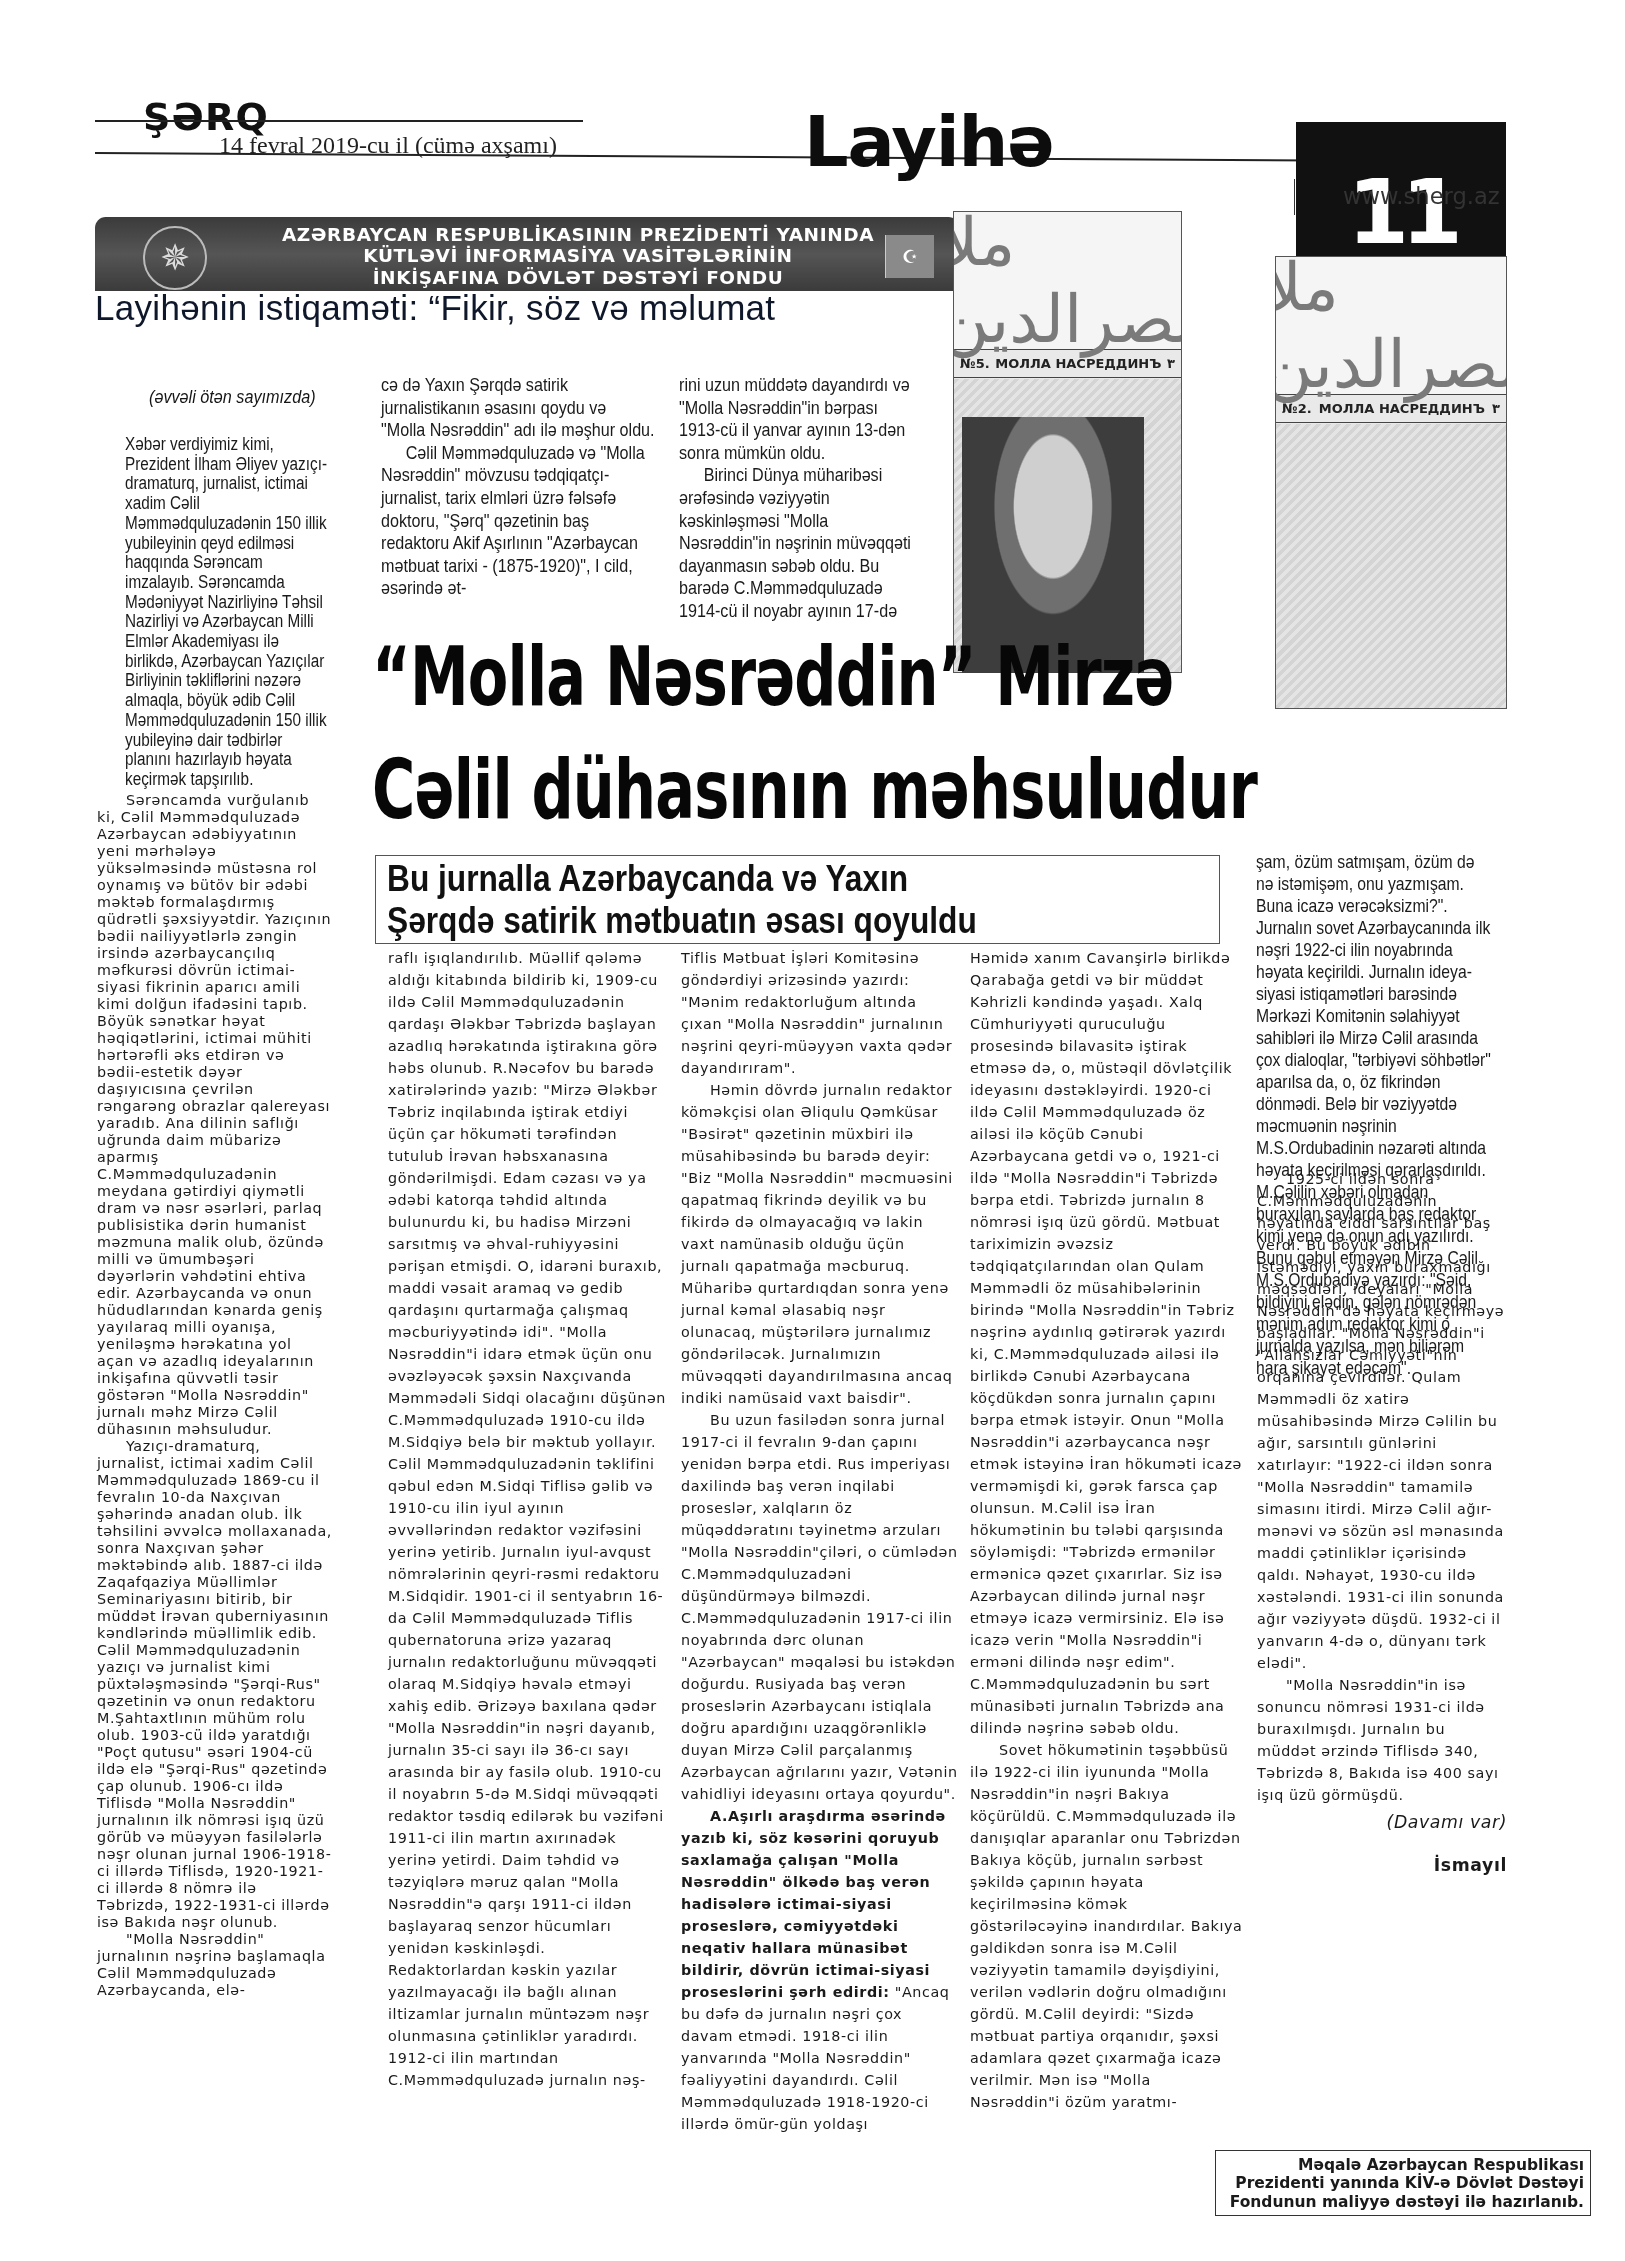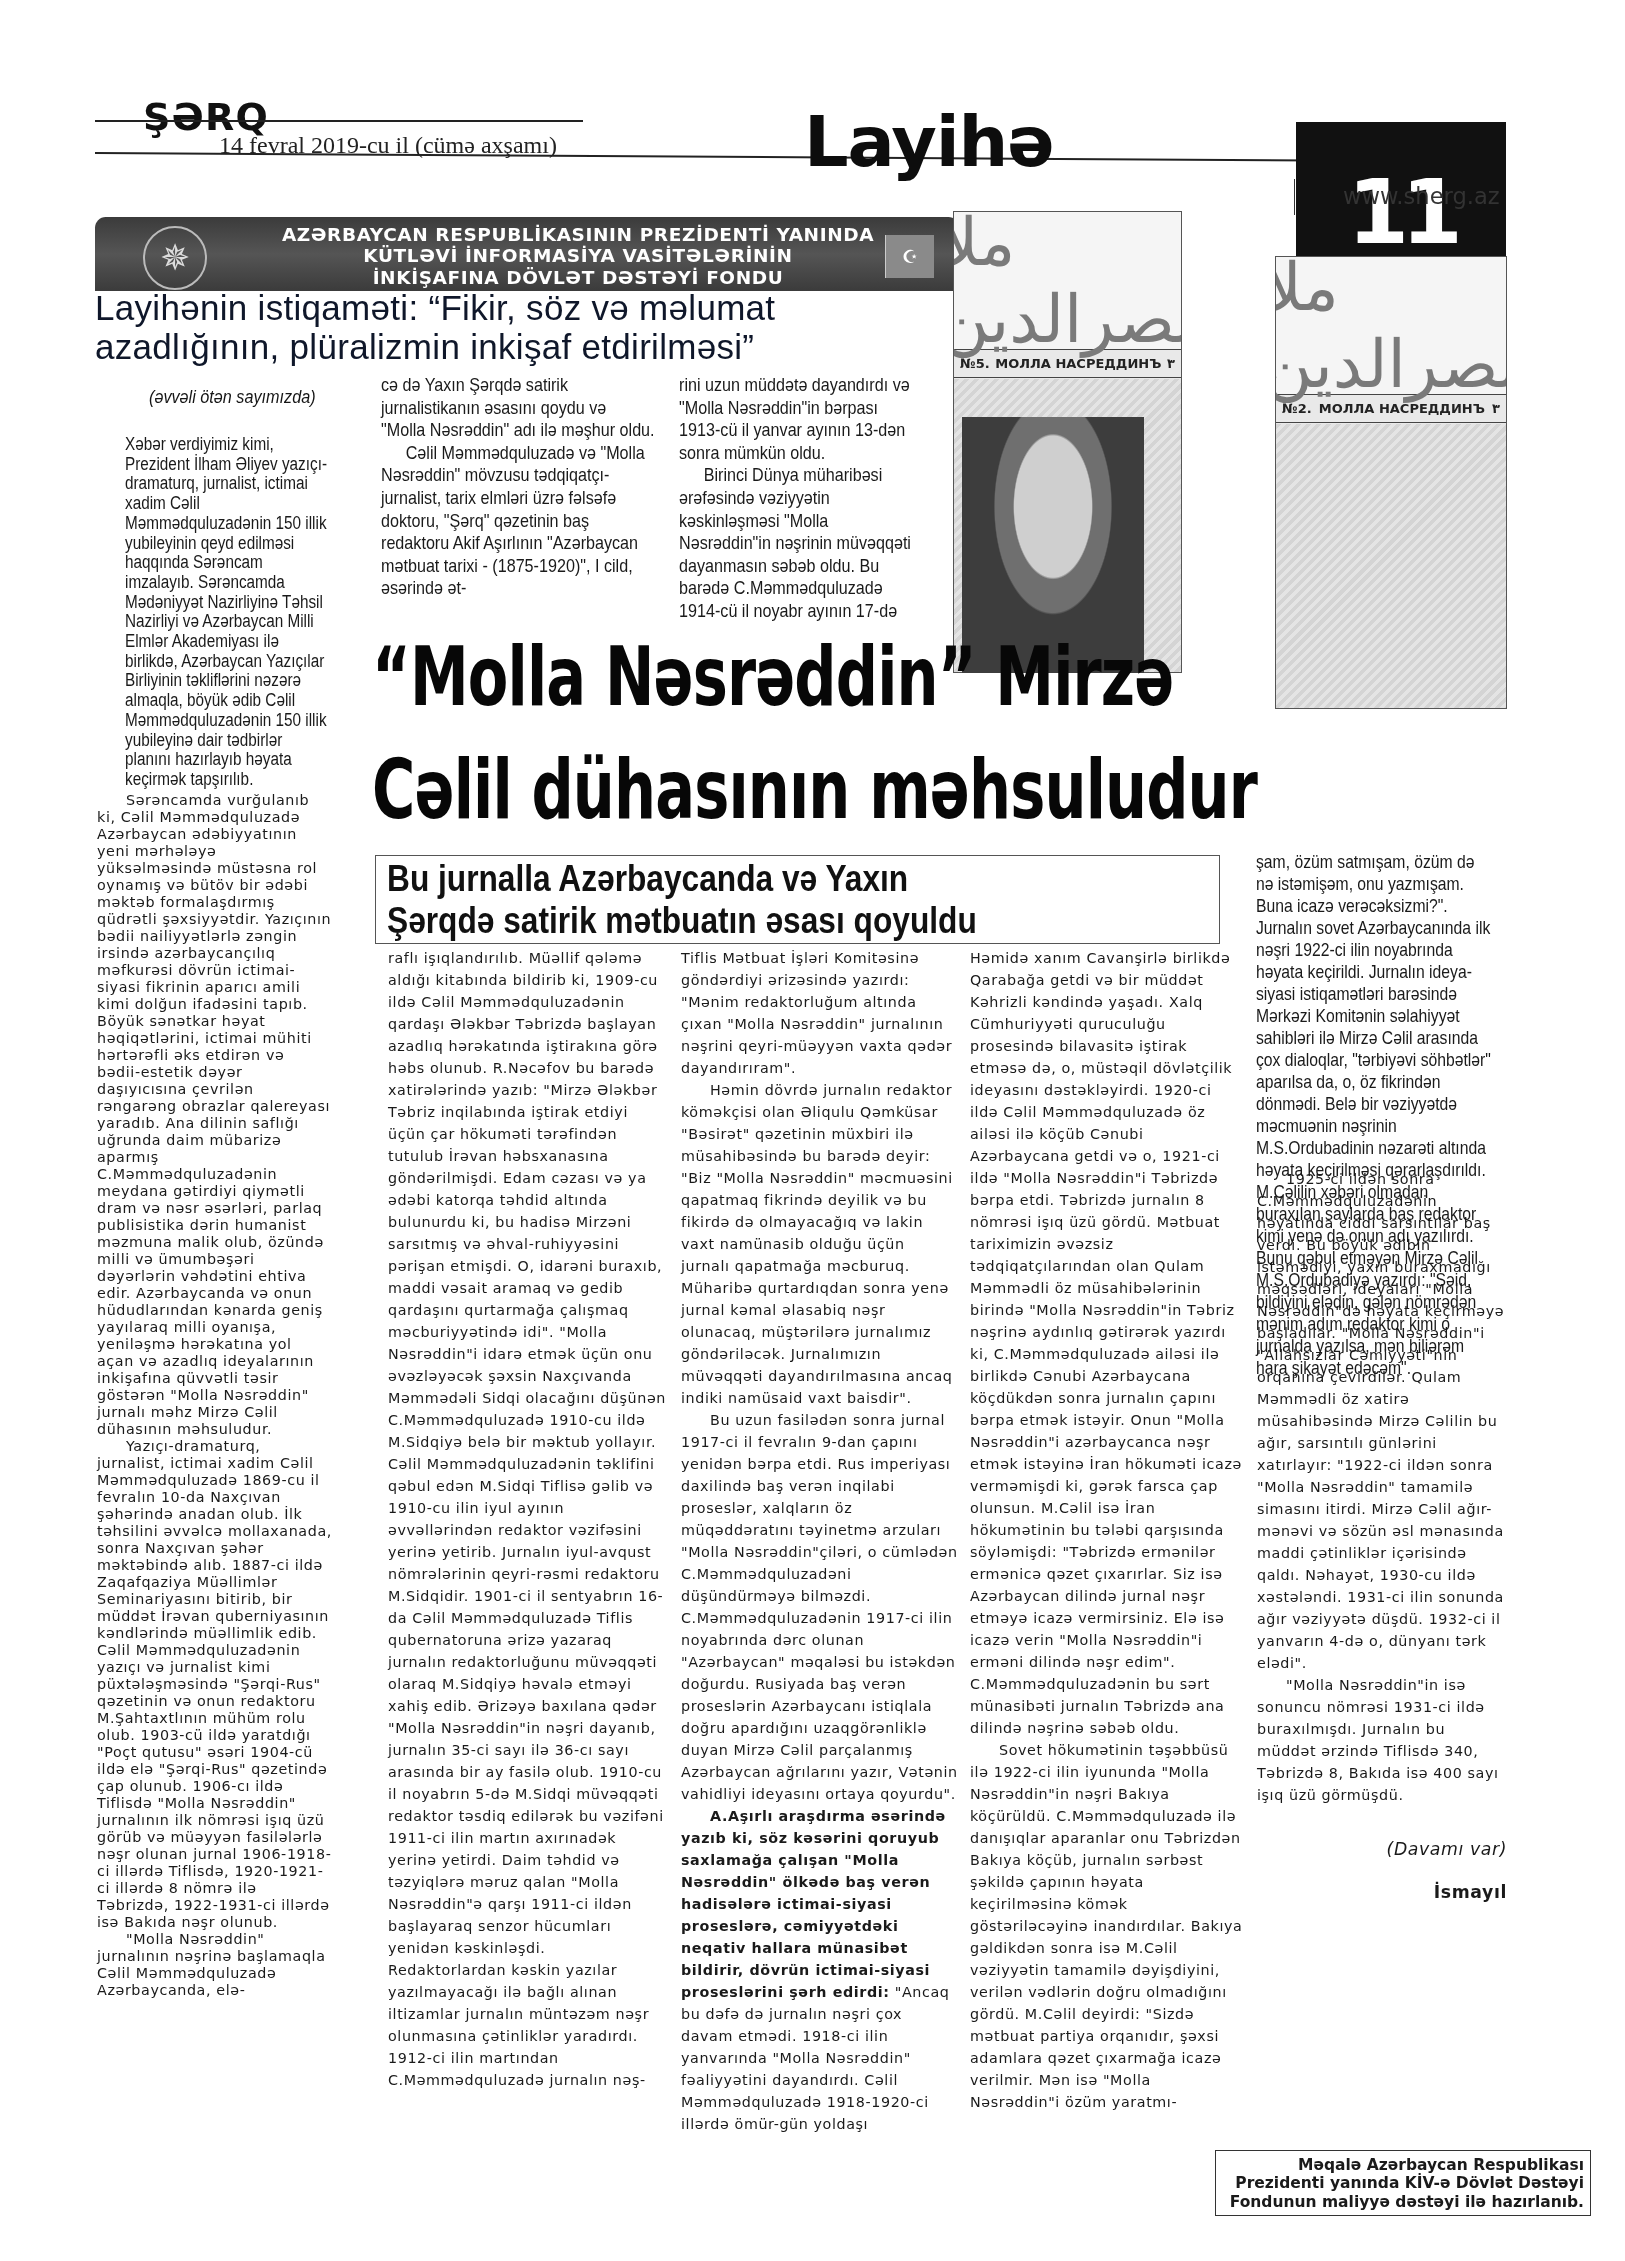--- a/index.html
+++ b/index.html
@@ -62,21 +62,20 @@
 <div class="abs banner"></div>
 <div class="abs emblem">✵</div>
 <div class="abs banner-text">
   <div>AZƏRBAYCAN RESPUBLİKASININ PREZİDENTİ YANINDA</div>
   <div>KÜTLƏVİ İNFORMASİYA VASİTƏLƏRİNİN</div>
   <div>İNKİŞAFINA DÖVLƏT DƏSTƏYİ FONDU</div>
 </div>
 <div class="abs flag">☪</div>
 <div class="abs deck">
   <div>Layihənin istiqaməti: “Fikir, söz və məlumat</div>
-  <div>azadlığının, plüralizmin inkişaf etdirilməsi”</div>
 </div>
 
 <div class="abs photo" style="left:953px; top:211px; width:229px; height:462px;">
   <div class="mast">ملا نصرالدين</div>
   <div class="sub">
     <span>№5.</span>
     <span>МОЛЛА НАСРЕДДИНЪ</span>
     <span>٣</span>
   </div>
   <div class="art"></div>
@@ -147,20 +146,20 @@
 </div>
 
 <div class="col" style="left:1256px; top:851px; width:250px;">
   <div class="cond" style="width:280px; font-size:18.5px; line-height:22px;">
     <p>şam, özüm satmışam, özüm də nə istəmişəm, onu yazmışam. Buna icazə verəcəksizmi?". Jurnalın sovet Azərbaycanında ilk nəşri 1922-ci ilin noyabrında həyata keçirildi. Jurnalın ideya-siyasi istiqamətləri barəsində Mərkəzi Komitənin səlahiyyət sahibləri ilə Mirzə Cəlil arasında çox dialoqlar, "tərbiyəvi söhbətlər" aparılsa da, o, öz fikrindən dönmədi. Belə bir vəziyyətdə məcmuənin nəşrinin M.S.Ordubadinin nəzarəti altında həyata keçirilməsi qərarlaşdırıldı. M.Cəlilin xəbəri olmadan buraxılan saylarda baş redaktor kimi yenə də onun adı yazılırdı. Bunu qəbul etməyən Mirzə Cəlil M.S.Ordubadiyə yazırdı: "Səid, bildiyini elədin, gələn nömrədən mənim adım redaktor kimi o jurnalda yazılsa, mən biliərəm hara şikayət edəcəm".</p>
   </div>
 </div>
 <div class="col wide" style="left:1257px; top:1168px; width:250px; font-size:14.3px; line-height:22px; letter-spacing:0.6px;">
   <p class="ind">1925-ci ildən sonra C.Məmmədquluzadənin həyatında ciddi sarsıntılar baş verdi. Bu böyük ədibin istəmədiyi, yaxın buraxmadığı məqsədləri, ideyaları "Molla Nəsrəddin"də həyata keçirməyə başladılar. "Molla Nəsrəddin"i "Allahsızlar Cəmiyyəti"nin orqanına çevirdilər. Qulam Məmmədli öz xatirə müsahibəsində Mirzə Cəlilin bu ağır, sarsıntılı günlərini xatırlayır: "1922-ci ildən sonra "Molla Nəsrəddin" tamamilə simasını itirdi. Mirzə Cəlil ağır-mənəvi və sözün əsl mənasında maddi çətinliklər içərisində qaldı. Nəhayət, 1930-cu ildə xəstələndi. 1931-ci ilin sonunda ağır vəziyyətə düşdü. 1932-ci il yanvarın 4-də o, dünyanı tərk elədi".</p>
   <p class="ind">"Molla Nəsrəddin"in isə sonuncu nömrəsi 1931-ci ildə buraxılmışdı. Jurnalın bu müddət ərzində Tiflisdə 340, Təbrizdə 8, Bakıda isə 400 sayı işıq üzü görmüşdü.</p>
-  <p class="signoff italic" style="margin-top:32px;font-style:italic;">(Davamı var)</p>
+  <p class="signoff italic" style="margin-top:5px;font-style:italic;">(Davamı var)</p>
   <p class="signoff bold" style="margin-top:21.4px;">İsmayıl</p>
 </div>
 
 <div class="abs credit-box">
   <span>Məqalə Azərbaycan Respublikası Prezidenti yanında KİV-ə Dövlət Dəstəyi Fondunun maliyyə dəstəyi ilə hazırlanıb.</span>
 </div>
 
 
 </body></html>

